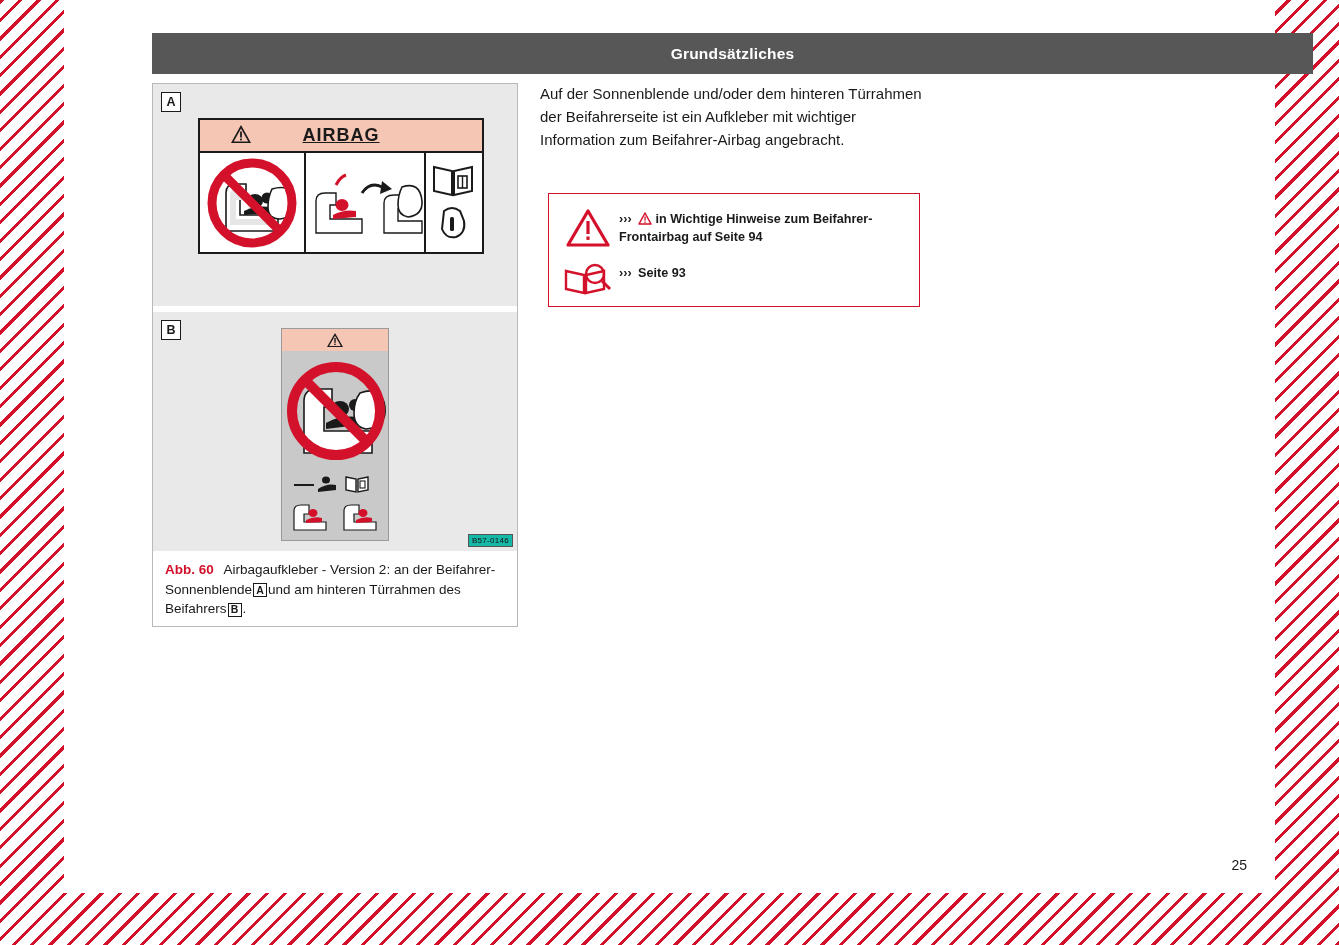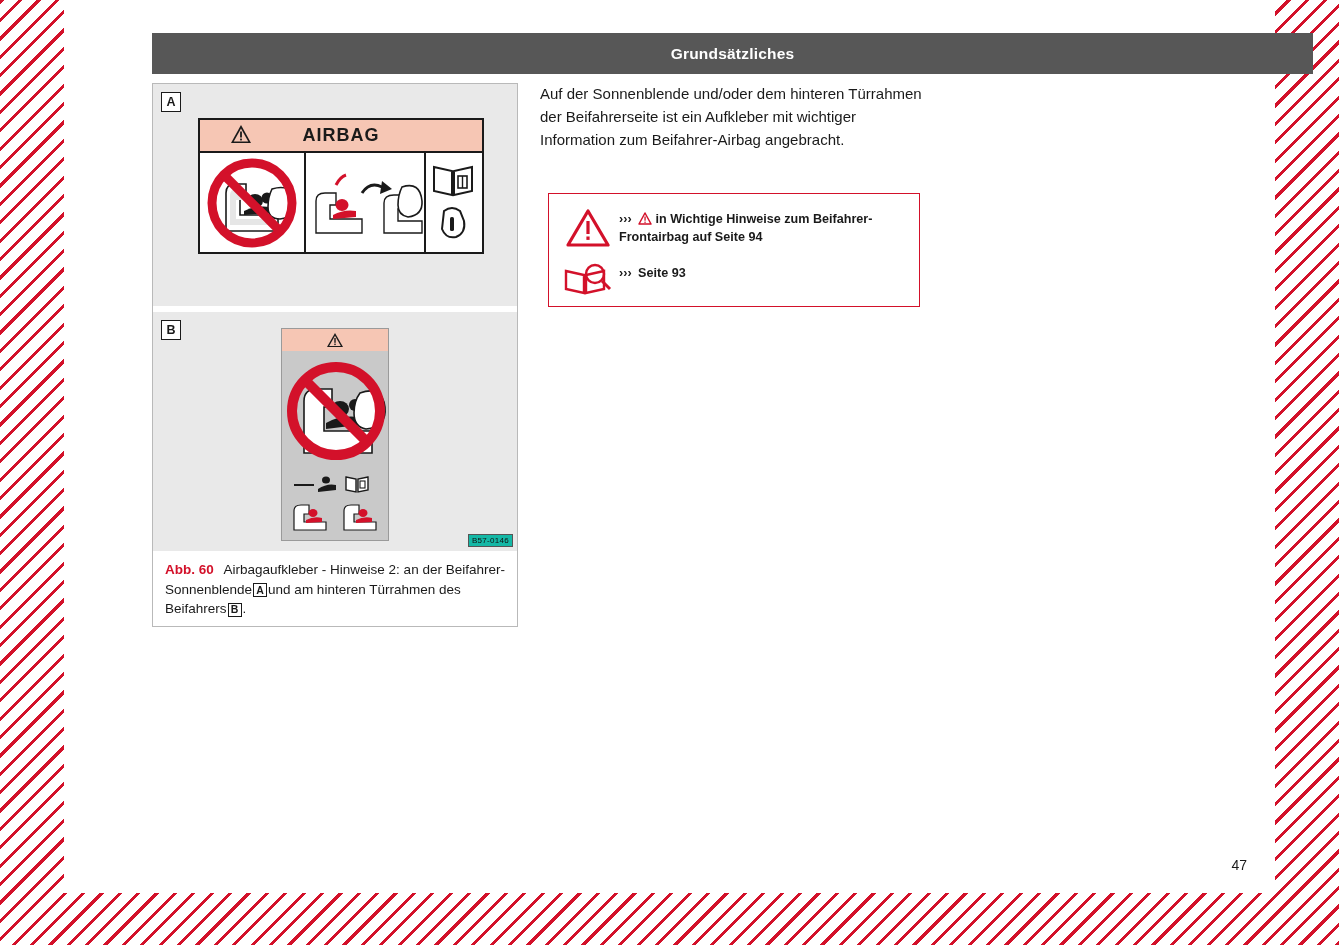--- a/index.html
+++ b/index.html
@@ -121,20 +121,21 @@
     display: flex;
     align-items: center;
     justify-content: center;
     position: relative;
   }
   .sticker-a-head .title {
     font-size: 18px;
     font-weight: bold;
     letter-spacing: 1px;
     color: #1a1a1a;
+    text-decoration: underline;
   }
   .sticker-a-body {
     display: flex;
     height: 101px;
   }
   .cellA { width: 104px; border-right: 2px solid #1a1a1a; position: relative; }
   .cellB { width: 120px; border-right: 2px solid #1a1a1a; position: relative; }
   .cellC { flex: 1; position: relative; }
 
   
@@ -383,21 +384,21 @@
               </svg>
             </div>
           </div>
 
           <div class="code-tag">B57-0146</div>
         </div>
       </div>
 
       <div class="fig-caption">
         <span class="abb">Abb. 60</span>
-        <span style="margin-left:6px;">Airbagaufkleber - Hinweise 2: an der Beifahrer-Sonnenblende</span><span class="inline-tag">A</span><span>und am hinteren Türrahmen des Beifahrers</span><span class="inline-tag">B</span><span>.</span>
+        <span style="margin-left:6px;">Airbagaufkleber - Version 2: an der Beifahrer-Sonnenblende</span><span class="inline-tag">A</span><span>und am hinteren Türrahmen des Beifahrers</span><span class="inline-tag">B</span><span>.</span>
       </div>
     </div>
 
     <div class="body-col">
       <p class="body-par" style="margin:0;">Auf der Sonnenblende und/oder dem hinteren Türrahmen der Beifahrerseite ist ein Aufkleber mit wichtiger Information zum Beifahrer-Airbag angebracht.</p>
     </div>
 
     <div class="ref-box">
 
       <div class="ref-row">
@@ -430,15 +431,15 @@
             <line x1="40" y1="19" x2="48" y2="27" stroke="#d3112a" stroke-width="3"></line>
           </svg>
         </div>
         <div class="ref-text">
           <span class="chev">›››</span>
           <span>Seite 93</span>
         </div>
       </div>
     </div>
 
-    <div class="page-number">47</div>
+    <div class="page-number">25</div>
   </div>
 </div>
 
 </body></html>

